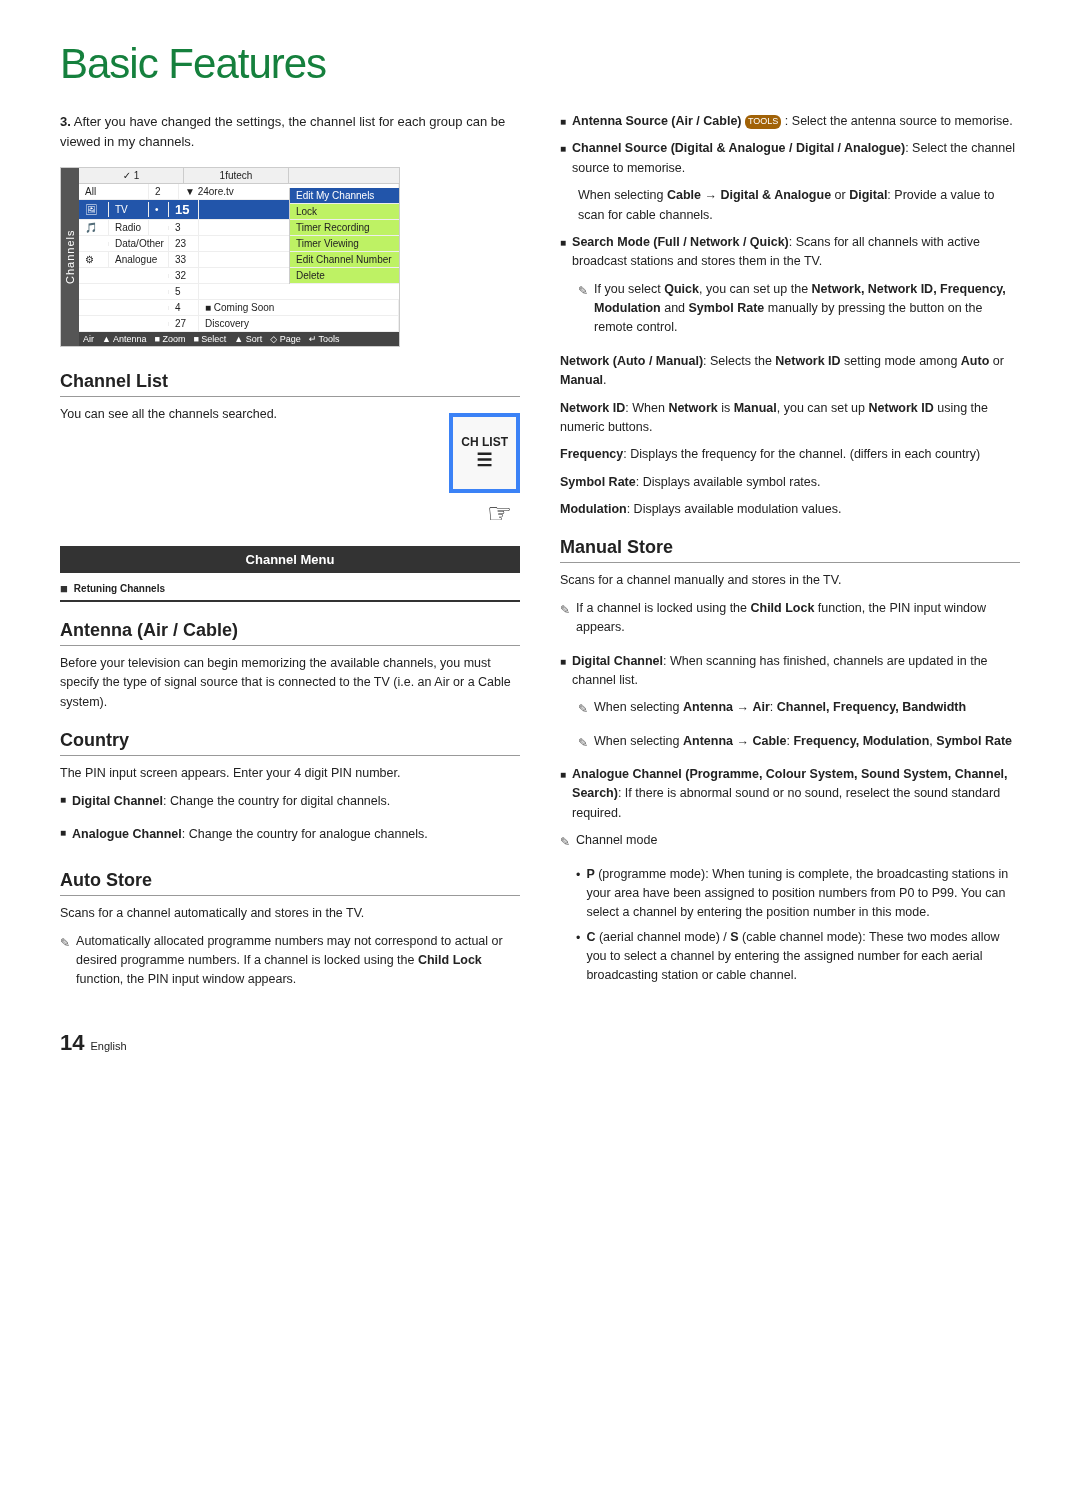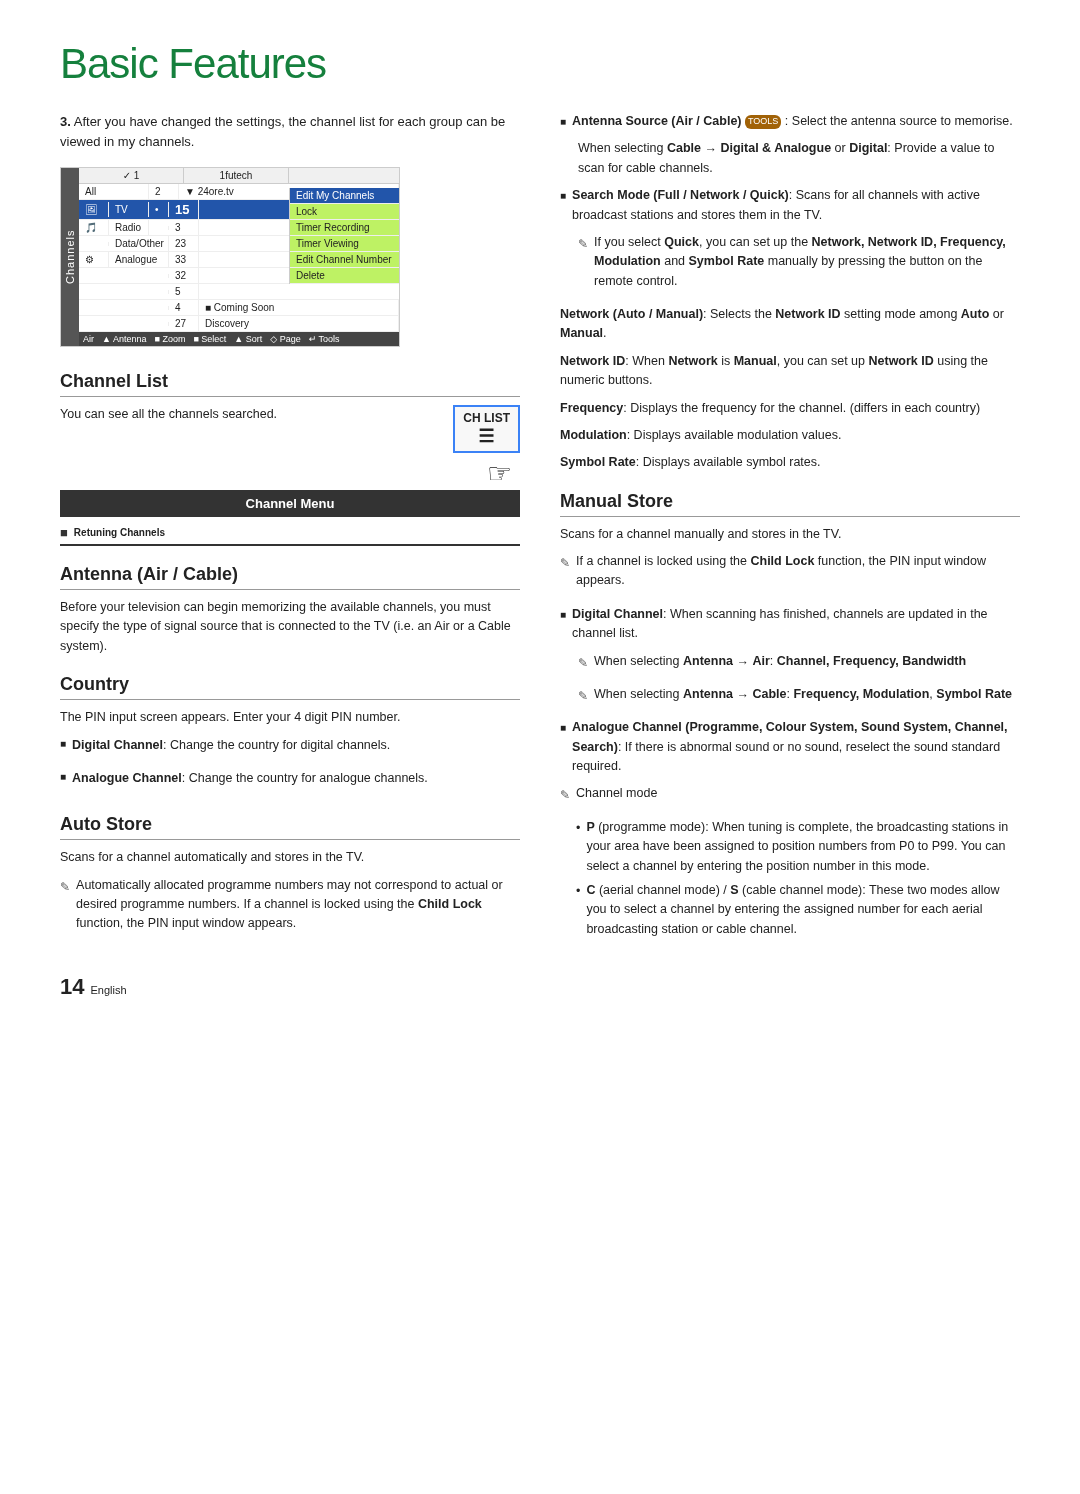--- a/index.html
+++ b/index.html
@@ -126,20 +126,21 @@
       line-height: 1.55;
       margin-bottom: 8px;
     }
     .channel-menu-bar {
       background: #333;
       color: #fff;
       text-align: center;
       font-size: 13px;
       font-weight: bold;
       padding: 6px 0;
+      margin-top: 16px;
       margin-bottom: 8px;
     }
     .retuning-heading {
       font-size: 10px;
       font-weight: bold;
       color: #222;
       border-bottom: 2px solid #333;
       padding-bottom: 4px;
       margin-bottom: 12px;
       display: flex;
@@ -172,26 +173,26 @@
       line-height: 1.5;
     }
     .pencil-icon {
       flex-shrink: 0;
       margin-top: 2px;
       font-size: 12px;
       color: #555;
     }
     .ch-list-box {
       display: inline-block;
-      border: 2px solid #3b82f6;
-      padding: 4px 8px;
+      border: 4px solid #3b82f6;
+      padding: 18px 8px;
       font-size: 12px;
       font-weight: bold;
       text-align: center;
-      margin-top: 0;
+      margin-top: 8px;
       background: #f8f8f8;
     }
     .ch-list-icon {
       display: block;
       font-size: 18px;
       text-align: center;
     }
     .ch-list-hand {
       font-size: 28px;
       margin-top: 4px;
@@ -405,20 +406,25 @@
   <div class="col-right">
 
     <div class="right-col-bullet">
       <span>
         <b>Antenna Source (Air / Cable)</b>
         <span class="tools-badge">TOOLS</span>
         : Select the antenna source to memorise.
       </span>
     </div>
 
+    <div class="right-col-bullet">
+      <span>
+        <b>Channel Source (Digital &amp; Analogue / Digital / Analogue)</b>: Select the channel source to memorise.
+      </span>
+    </div>
 
     <p class="section-text indent">
       When selecting <b>Cable</b> → <b>Digital &amp; Analogue</b> or <b>Digital</b>: Provide a value to scan for cable channels.
     </p>
 
     <div class="right-col-bullet">
       <span>
         <b>Search Mode (Full / Network / Quick)</b>: Scans for all channels with active broadcast stations and stores them in the TV.
       </span>
     </div>
@@ -434,25 +440,25 @@
 
     <p class="section-text">
       <b>Network ID</b>: When <b>Network</b> is <b>Manual</b>, you can set up <b>Network ID</b> using the numeric buttons.
     </p>
 
     <p class="section-text">
       <b>Frequency</b>: Displays the frequency for the channel. (differs in each country)
     </p>
 
     <p class="section-text">
+      <b>Symbol Rate</b>: Displays available symbol rates.
+    </p>
+
+    <p class="section-text">
       <b>Modulation</b>: Displays available modulation values.
-    </p>
-
-    <p class="section-text">
-      <b>Symbol Rate</b>: Displays available symbol rates.
     </p>
 
     <h2 class="section-heading" style="margin-top:18px;">Manual Store</h2>
     <p class="section-text">Scans for a channel manually and stores in the TV.</p>
 
     <div class="bullet-pencil">
       <span class="pencil-icon">✎</span>
       <span class="section-text">If a channel is locked using the <b>Child Lock</b> function, the PIN input window appears.</span>
     </div>
 

